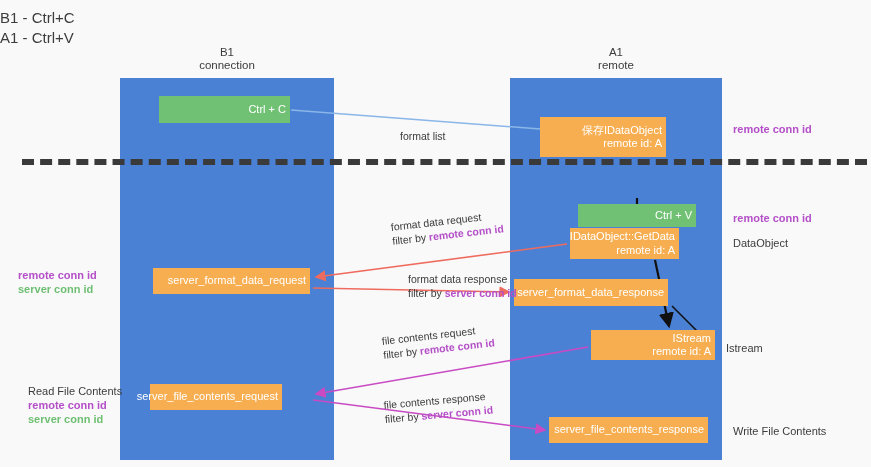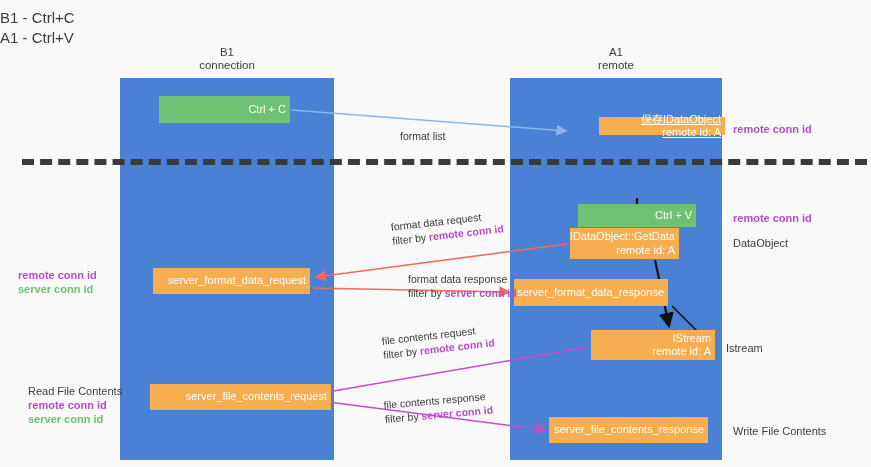--- a/index.html
+++ b/index.html
@@ -73,27 +73,27 @@
     font-size: 11px;
     line-height: 13.5px;
     text-align: center;
     padding: 2px 4px;
   }
   .node.green  { background: #71c175; }
   .node.orange { background: #f7ae51; }
   .node .ln { display: block; white-space: nowrap; }
 
   #n-ctrlc   { left: 159px; top: 96px;  width: 131px; height: 27px; }
-  #n-dataobj { left: 599px; top: 117px; width: 126px; height: 18px; text-decoration: underline; }
+  #n-dataobj { left: 540px; top: 117px; width: 126px; height: 40px; }
   #n-ctrlv   { left: 578px; top: 160px; width: 118px; height: 23px; margin-top: 44px; }
   #n-getdata { left: 570px; top: 228px; width: 109px; height: 31px; }
   #n-sfdreq  { left: 153px; top: 268px; width: 157px; height: 26px; }
   #n-sfdresp { left: 514px; top: 279px; width: 154px; height: 27px; }
   #n-istream { left: 591px; top: 330px; width: 124px; height: 30px; }
-  #n-sfcreq  { left: 150px; top: 384px; width: 181px; height: 26px; }
+  #n-sfcreq  { left: 150px; top: 384px; width: 132px; height: 26px; }
   #n-sfcresp { left: 549px; top: 417px; width: 159px; height: 26px; }
 
   
   .side {
     position: absolute;
     font-size: 11px;
     line-height: 14px;
     white-space: nowrap;
   }
   .side.purple { color: #b44fc8; font-weight: bold; }

